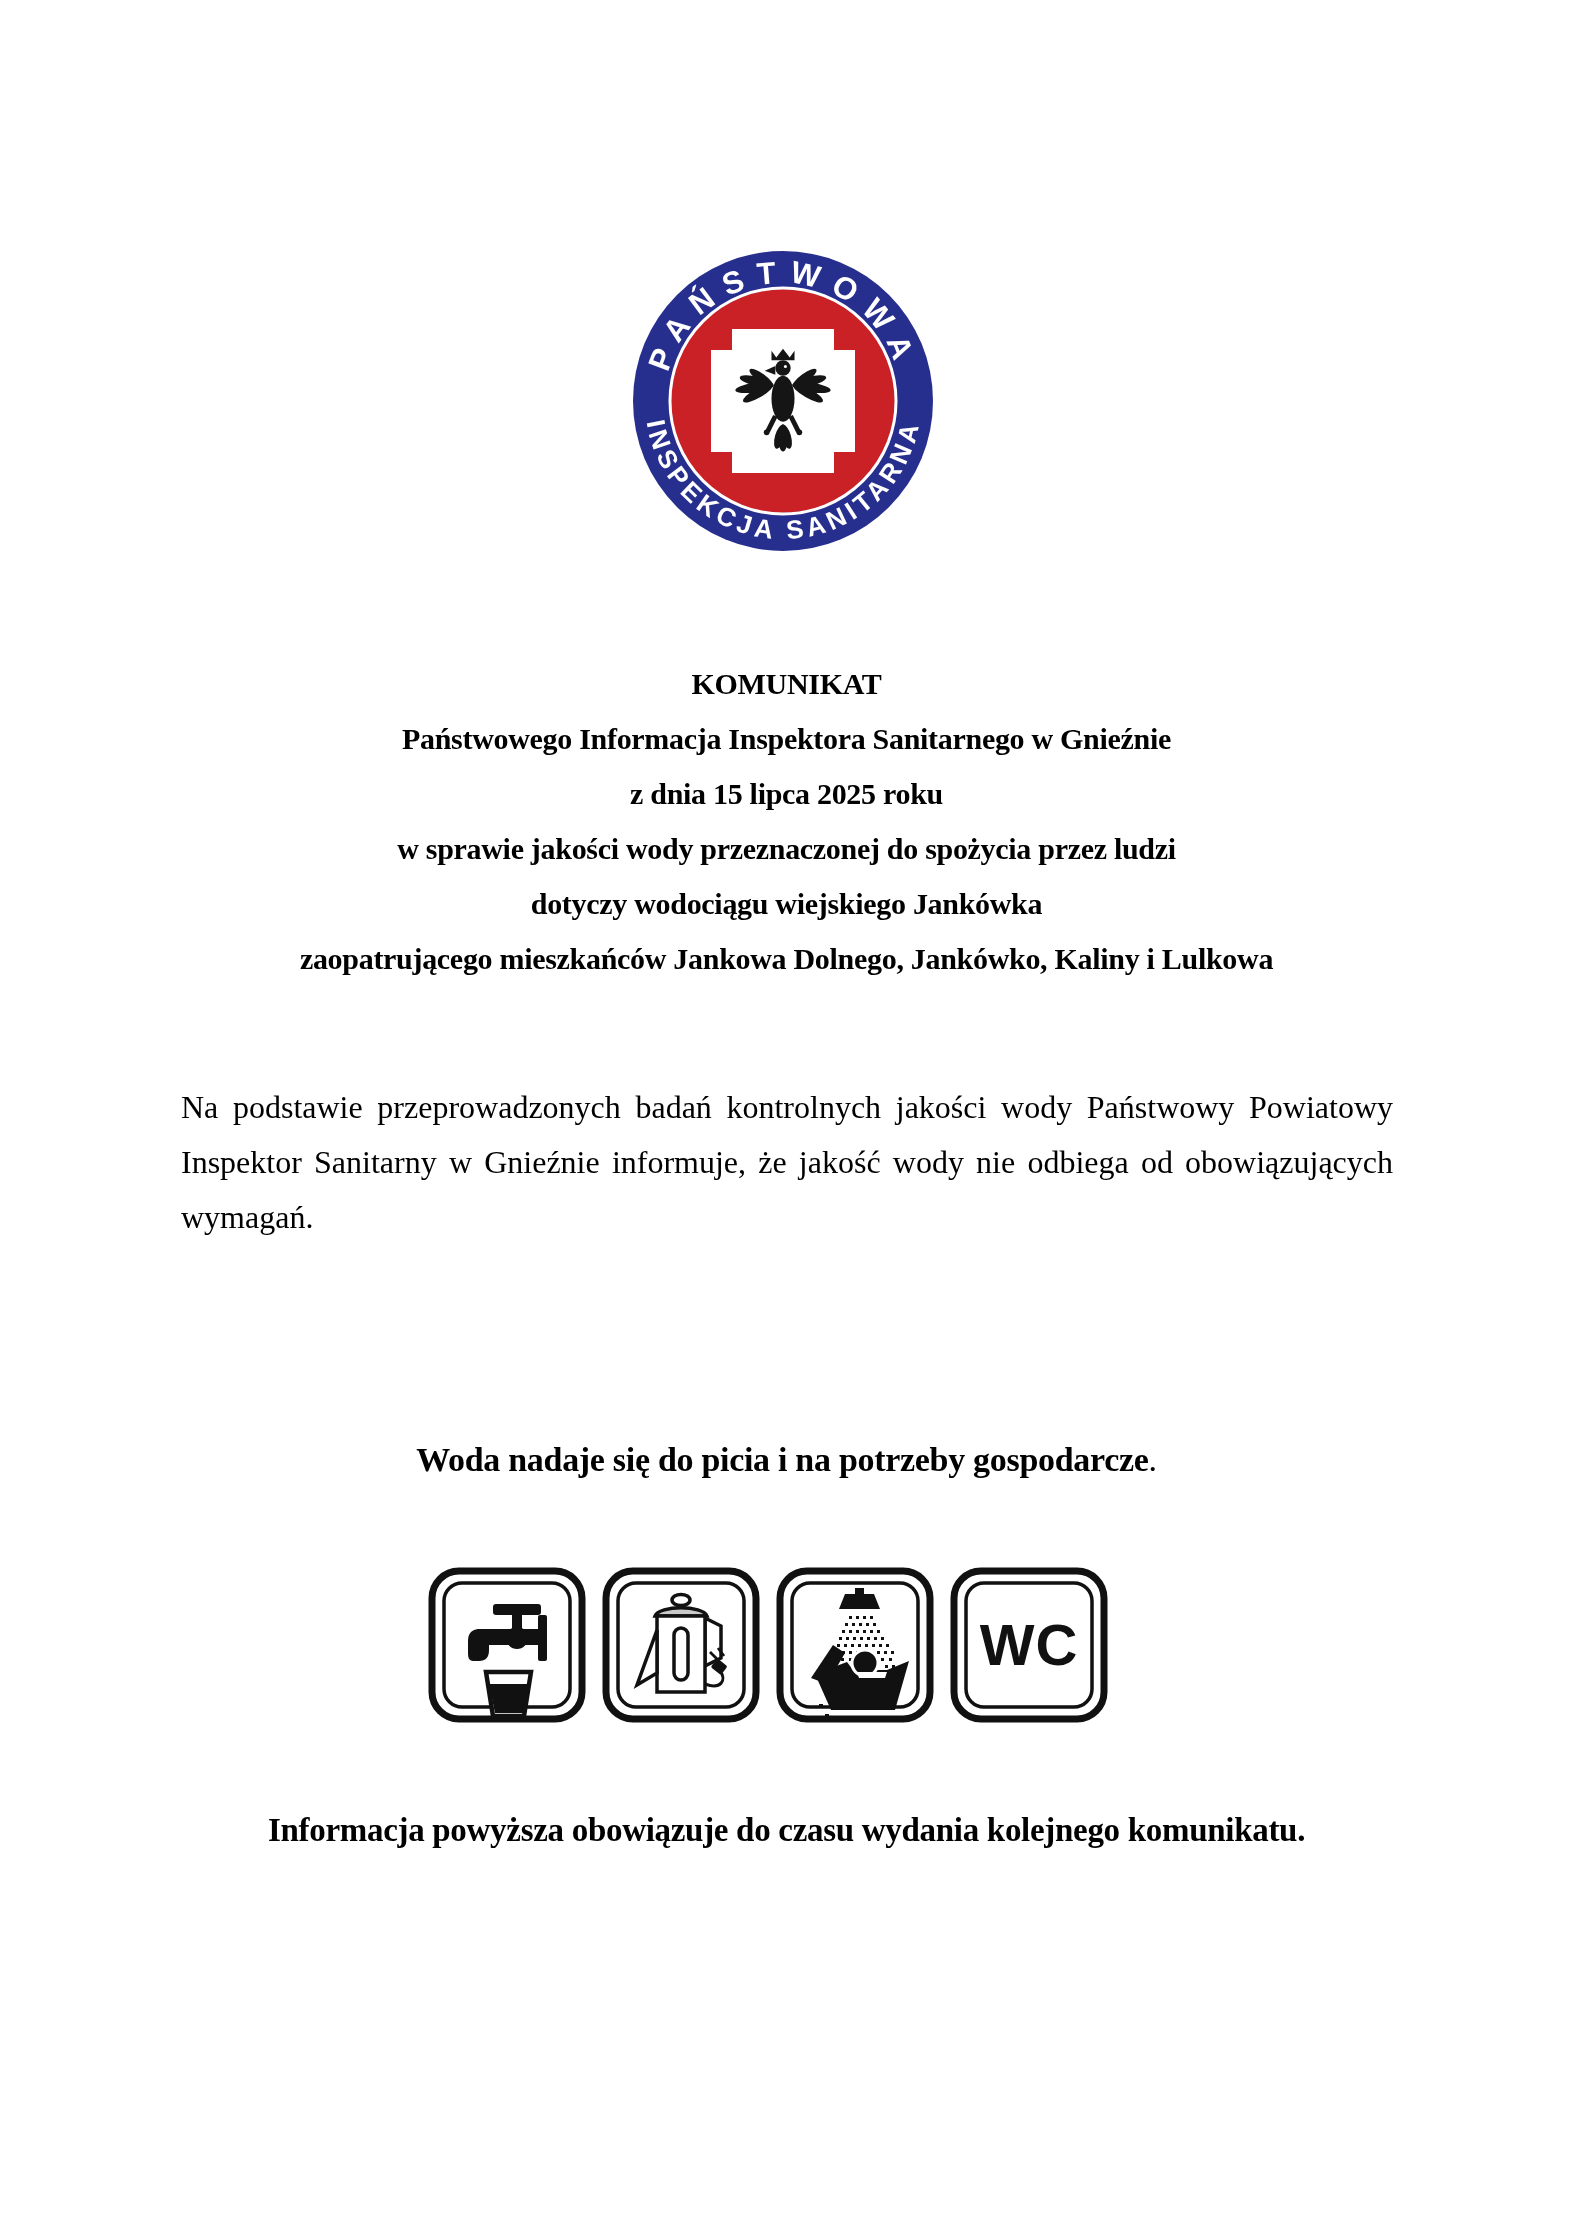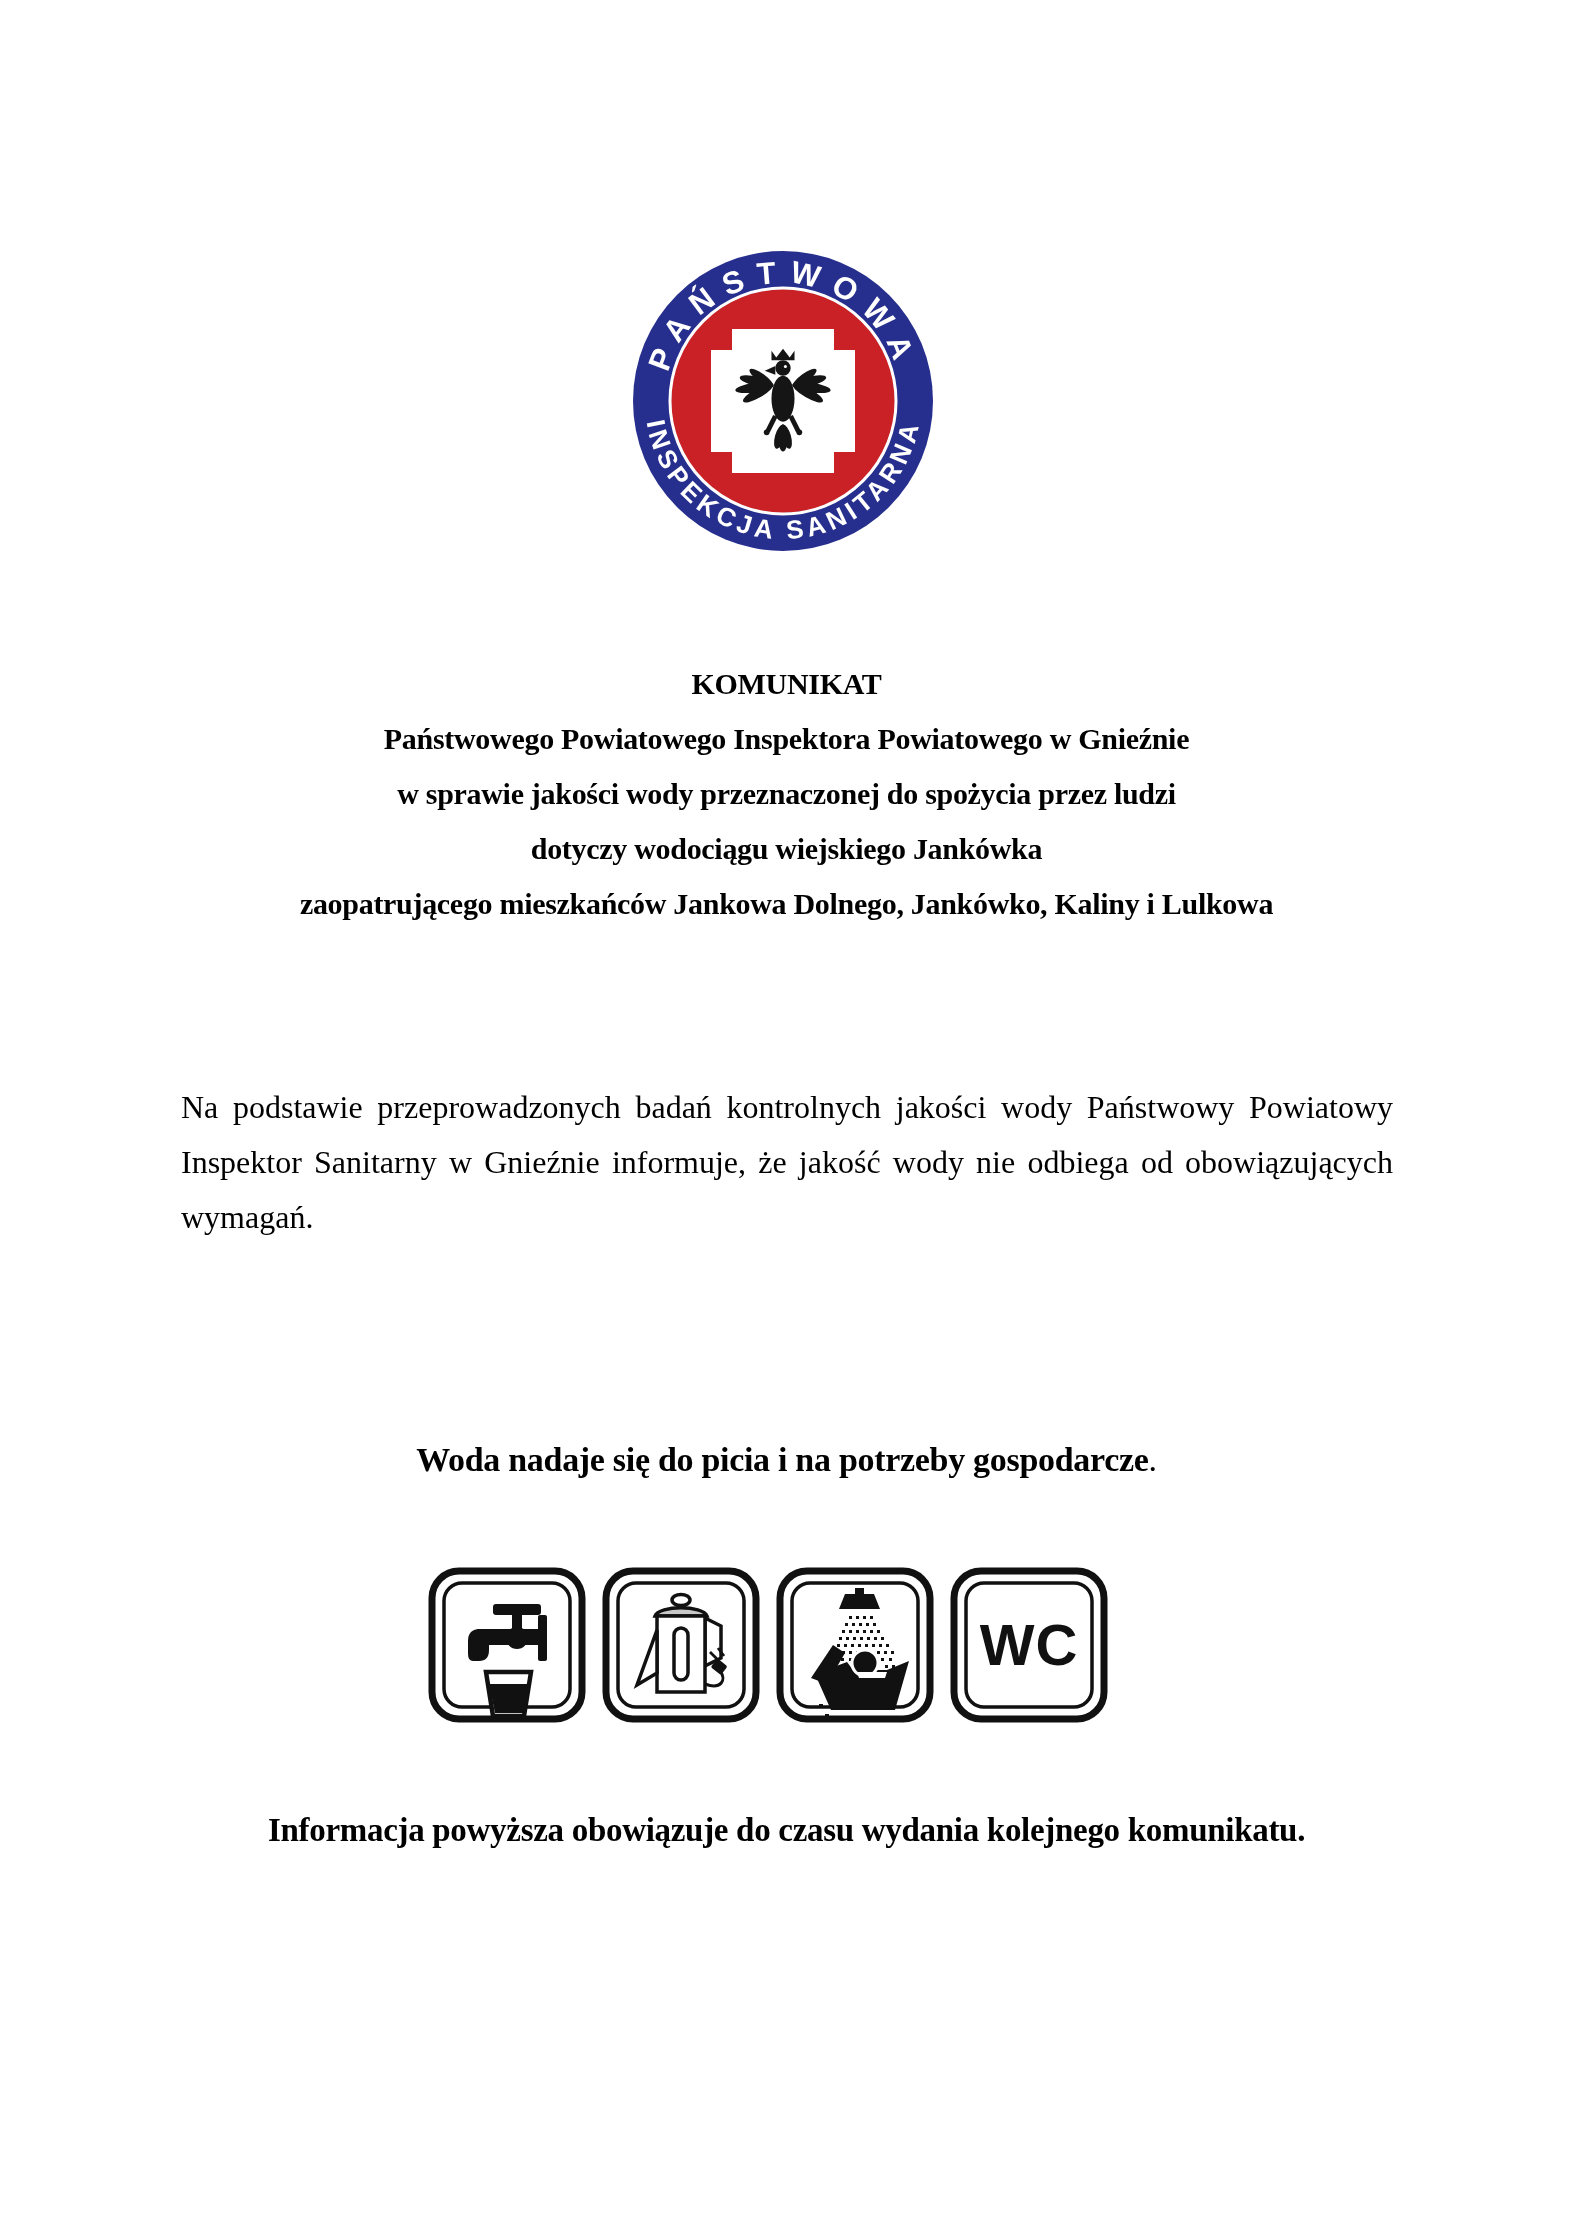--- a/index.html
+++ b/index.html
@@ -103,21 +103,22 @@
         <textPath href="#arcTop" startOffset="50%">PAŃSTWOWA</textPath>
       </text>
       <text class="logo-arc logo-arc-bottom" text-anchor="middle">
         <textPath href="#arcBot" startOffset="50%">INSPEKCJA SANITARNA</textPath>
       </text>
     </svg>
   </div>
 
   <div class="headings">
     <div>KOMUNIKAT</div>
-    <div>Państwowego Powiatowego Inspektora Powiatowego w Gnieźnie</div>
+    <div>Państwowego Informacja Inspektora Sanitarnego w Gnieźnie</div>
+    <div>z dnia 15 lipca 2025 roku</div>
     <div>w sprawie jakości wody przeznaczonej do spożycia przez ludzi</div>
     <div>dotyczy wodociągu wiejskiego Jankówka</div>
     <div>zaopatrującego mieszkańców Jankowa Dolnego, Jankówko, Kaliny i Lulkowa</div>
   </div>
 
   <div class="paragraph">
     <div class="par-line-just">Na podstawie przeprowadzonych badań kontrolnych jakości wody Państwowy Powiatowy</div>
     <div class="par-line-just">Inspektor Sanitarny w Gnieźnie informuje, że jakość wody nie odbiega od obowiązujących</div>
     <div class="par-line-last">wymagań.</div>
   </div>

